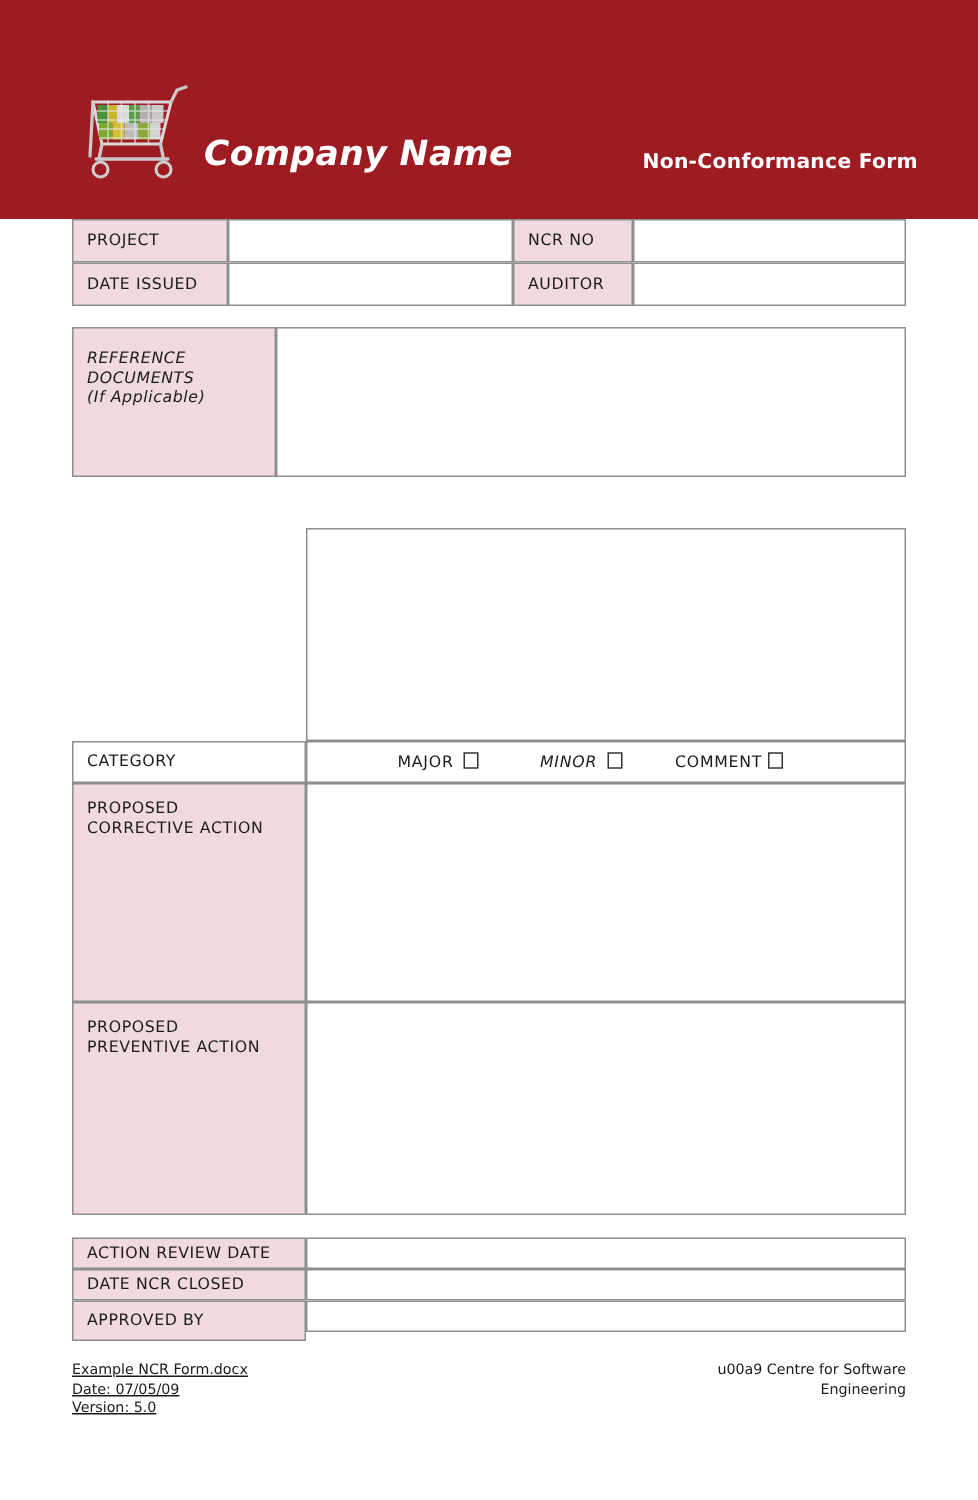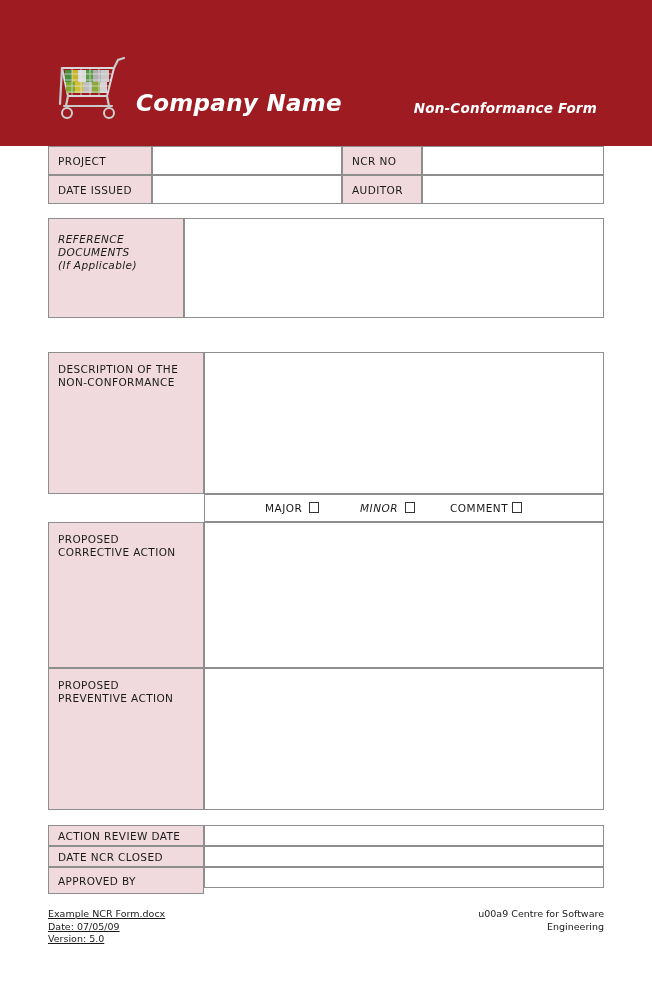--- a/index.html
+++ b/index.html
@@ -46,24 +46,23 @@
     top: 90px;
     font-size: 23px;
     font-style: italic;
     font-weight: bold;
     color: #ffffff;
     letter-spacing: 0.3px;
     font-family: "DejaVu Sans", sans-serif;
   }
   .form-title {
     position: absolute;
-    right: 55px;
+    right: 40px;
     top: 100px;
     font-size: 13.5px;
-    font-style: italic;
     font-weight: bold;
     color: #ffffff;
     letter-spacing: 0.2px;
     font-family: "DejaVu Sans", sans-serif;
   }
 
   
   .cell {
     position: absolute;
     border: 1px solid #8e8e8e;
@@ -211,28 +210,27 @@
 
   <div class="cell label" style="left:48px; top:218px; width:136px; height:100px;">
     <div class="cell-text" style="top:14px;font-style:italic;">REFERENCE
 DOCUMENTS
 (If Applicable)</div>
   </div>
   <div class="cell" style="left:184px; top:218px; width:420px; height:100px;">
     <div class="cell-text"></div>
   </div>
 
-  <div class="cell label" style="left:48px; top:352px; width:156px; height:142px;">
-    <div class="cell-text" style="top:10px;">DESCRIPTION OF THE
-NON-CONFORMANCE</div>
-  </div>
   <div class="cell" style="left:204px; top:352px; width:400px; height:142px;">
     <div class="cell-text"></div>
   </div>
 
+  <div class="cell" style="left:48px; top:494px; width:156px; height:28px;">
+    <div class="cell-text mid">CATEGORY</div>
+  </div>
   <div class="cell" style="left:204px; top:494px; width:400px; height:28px;text-align:right;">
     <div class="cat-opt" style="left:60px;">
       <span>MAJOR</span><span class="cat-box"></span>
     </div>
     <div class="cat-opt" style="left:155px;font-style:italic;">
       <span>MINOR</span><span class="cat-box"></span>
     </div>
     <div class="cat-opt" style="left:245px;">
       <span>COMMENT</span><span class="cat-box" style="margin-left:4px;"></span>
     </div>

